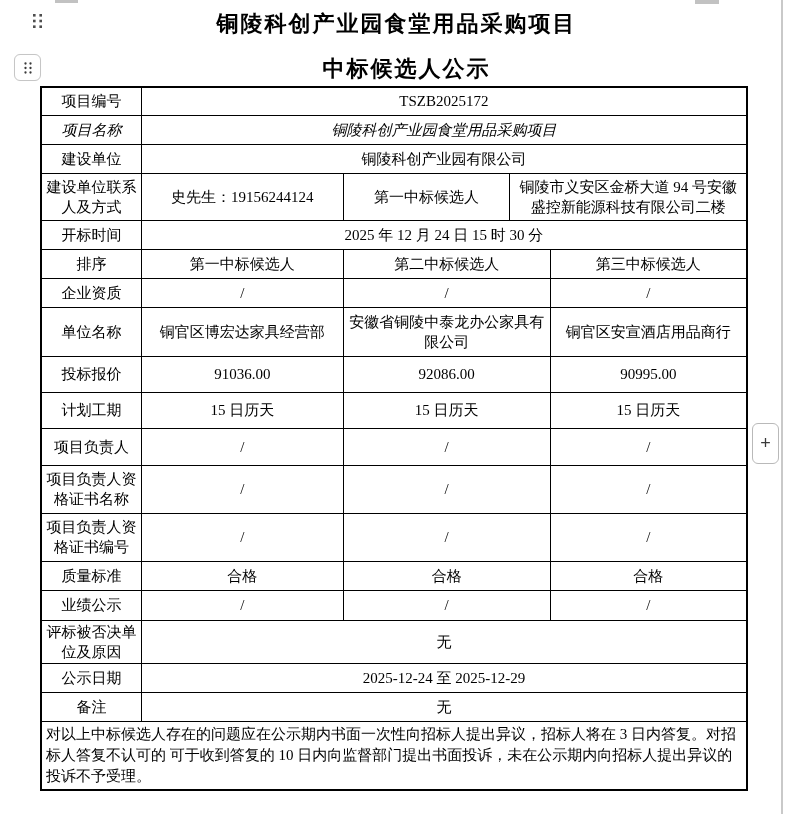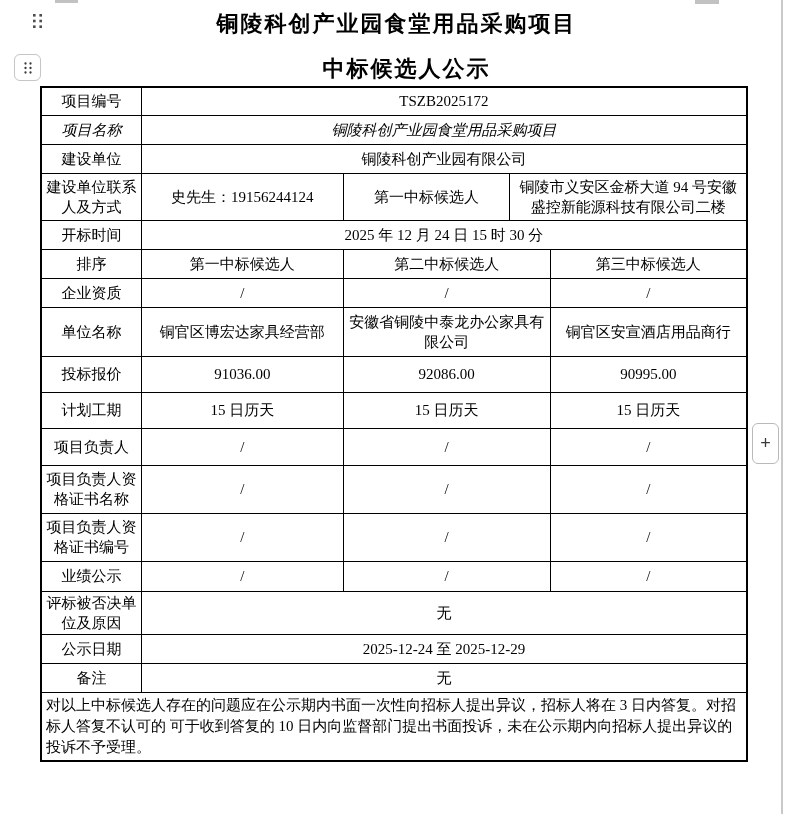--- a/index.html
+++ b/index.html
@@ -156,20 +156,26 @@
         <td>/</td>
         <td colspan="2">/</td>
         <td>/</td>
       </tr>
       <tr style="height: 48px;">
         <td>项目负责人资格证书编号</td>
         <td>/</td>
         <td colspan="2">/</td>
         <td>/</td>
       </tr>
+      <tr style="height: 29px;">
+        <td>质量标准</td>
+        <td>合格</td>
+        <td colspan="2">合格</td>
+        <td>合格</td>
+      </tr>
       <tr style="height: 30px;">
         <td>业绩公示</td>
         <td>/</td>
         <td colspan="2">/</td>
         <td>/</td>
       </tr>
       <tr style="height: 42px;">
         <td>评标被否决单位及原因</td>
         <td colspan="4">无</td>
       </tr>

